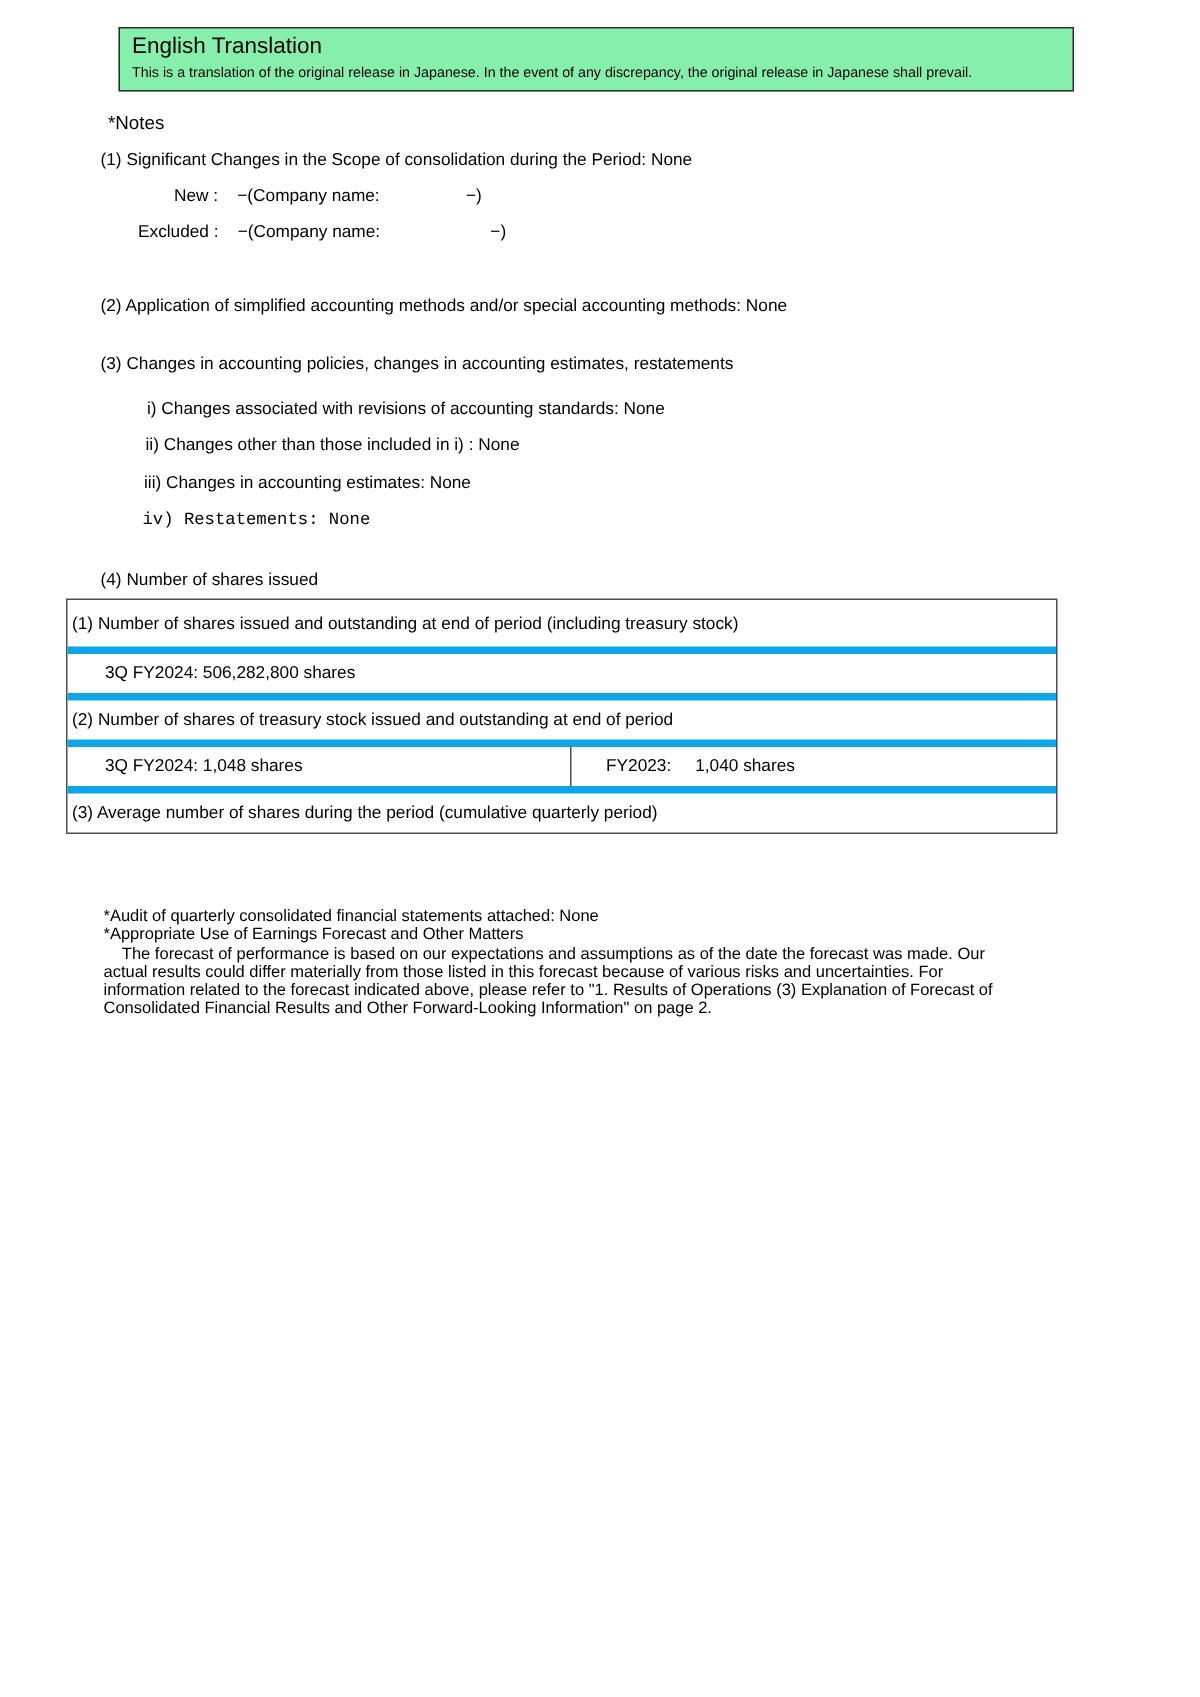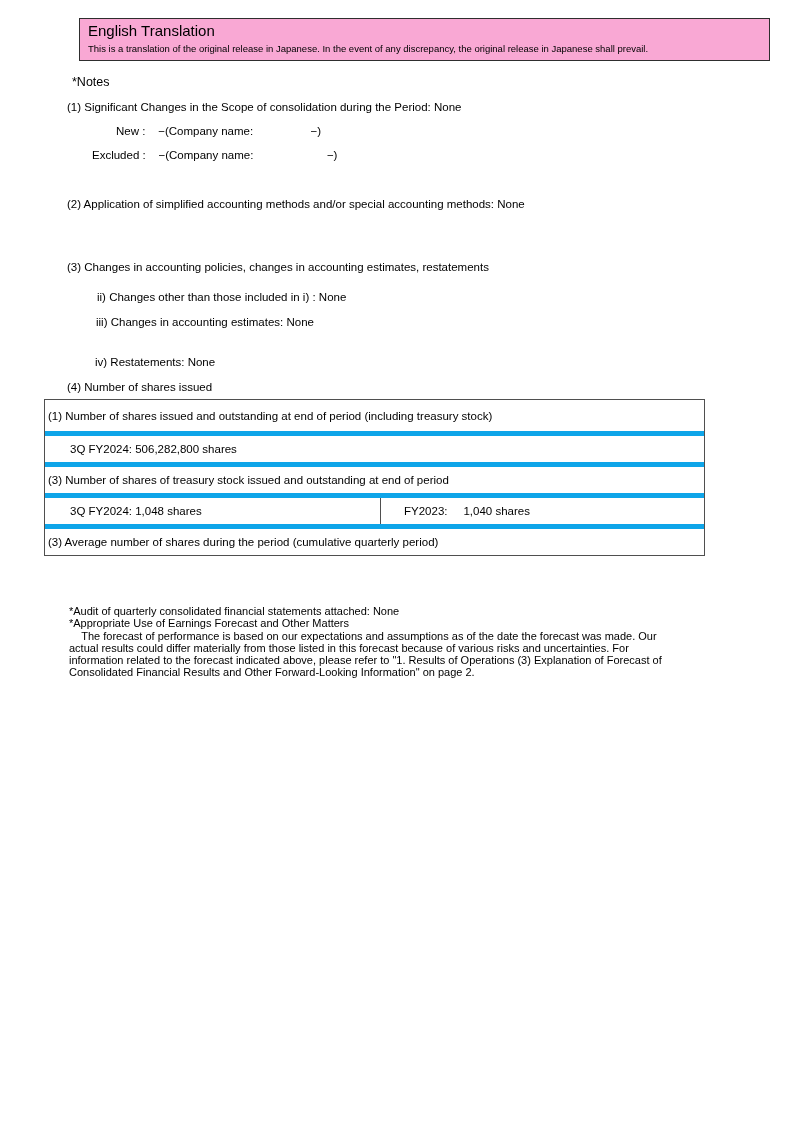--- a/index.html
+++ b/index.html
@@ -5,38 +5,38 @@
   html, body { margin:0; padding:0; background:#ffffff; }
   body {
     width:800px; height:1131px; position:relative;
     font-family:"Liberation Sans", "DejaVu Sans", sans-serif;
     color:#000; overflow:hidden;
   }
   .page { position:absolute; inset:0; background:#fff; }
 
   
   .header-box {
-    position:absolute; left:79px; top:18px; width:691px; box-sizing:border-box;
-    border:1.5px solid #2e2e2e; background:#f9a8d4; padding:3px 10px 6px 8px;
+    position:absolute; left:79px; top:18px; width:637px; box-sizing:border-box;
+    border:1.5px solid #2e2e2e; background:#86efac; padding:3px 10px 6px 8px;
   }
   .hb-title { font-size:15px; line-height:18px; }
   .hb-sub { font-size:9.5px; line-height:11px; margin-top:3px; }
 
   
   .line { position:absolute; font-size:11.5px; line-height:13px; white-space:pre; }
   .notes-heading { left:72px; top:76px; font-size:12.5px; }
   .n1   { left:67px; top:101px; }
   .n1n  { left:92px; top:125px;padding-left:24px; }
   .n1e  { left:92px; top:149px; }
   .n2   { left:67px; top:198px; }
-  .n3   { left:67px; top:261px;text-align:right; }
+  .n3   { left:67px; top:237px;text-align:right; }
   .n3i  { left:98px; top:267px; }
   .n3ii { left:97px; top:291px; }
   .n3iii{ left:96px; top:316px; }
-  .n3iv { left:95px; top:356px; }
+  .n3iv { left:95px; top:340px;font-family:Liberation Mono, monospace; }
   .n4   { left:67px; top:381px; }
 
   
   .stable {
     position:absolute; left:44px; top:399px; width:661px; box-sizing:border-box;
     border:1px solid #4f4f4f;
   }
   .trow {
     box-sizing:border-box; height:31px; display:flex; align-items:center;
     border-top:5px solid #0ea5e9; font-size:11.5px; white-space:pre;
@@ -72,35 +72,36 @@
 
   <div class="line notes-heading">*Notes</div>
 
   <div class="line n1">(1) Significant Changes in the Scope of consolidation during the Period: None</div>
   <div class="line n1n">New :    −(Company name:                  −)</div>
   <div class="line n1e">Excluded :    −(Company name:                       −)</div>
 
   <div class="line n2">(2) Application of simplified accounting methods and/or special accounting methods: None</div>
 
   <div class="line n3">(3) Changes in accounting policies, changes in accounting estimates, restatements</div>
+  <div class="line n3i">i) Changes associated with revisions of accounting standards: None</div>
   <div class="line n3ii">ii) Changes other than those included in i) : None</div>
   <div class="line n3iii">iii) Changes in accounting estimates: None</div>
   <div class="line n3iv">iv) Restatements: None</div>
 
   <div class="line n4">(4) Number of shares issued</div>
 
   <div class="stable">
     <div class="trow hdr">
       <span>(1) Number of shares issued and outstanding at end of period (including treasury stock)</span>
     </div>
     <div class="trow data">
       <div class="cell-l">3Q FY2024: 506,282,800 shares</div>
     </div>
     <div class="trow hdr">
-      <span>(3) Number of shares of treasury stock issued and outstanding at end of period</span>
+      <span>(2) Number of shares of treasury stock issued and outstanding at end of period</span>
     </div>
     <div class="trow data">
       <div class="cell-l">3Q FY2024: 1,048 shares</div>
       <div class="cell-r">FY2023:     1,040 shares</div>
     </div>
     <div class="trow hdr">
       <span>(3) Average number of shares during the period (cumulative quarterly period)</span>
     </div>
   </div>
 

